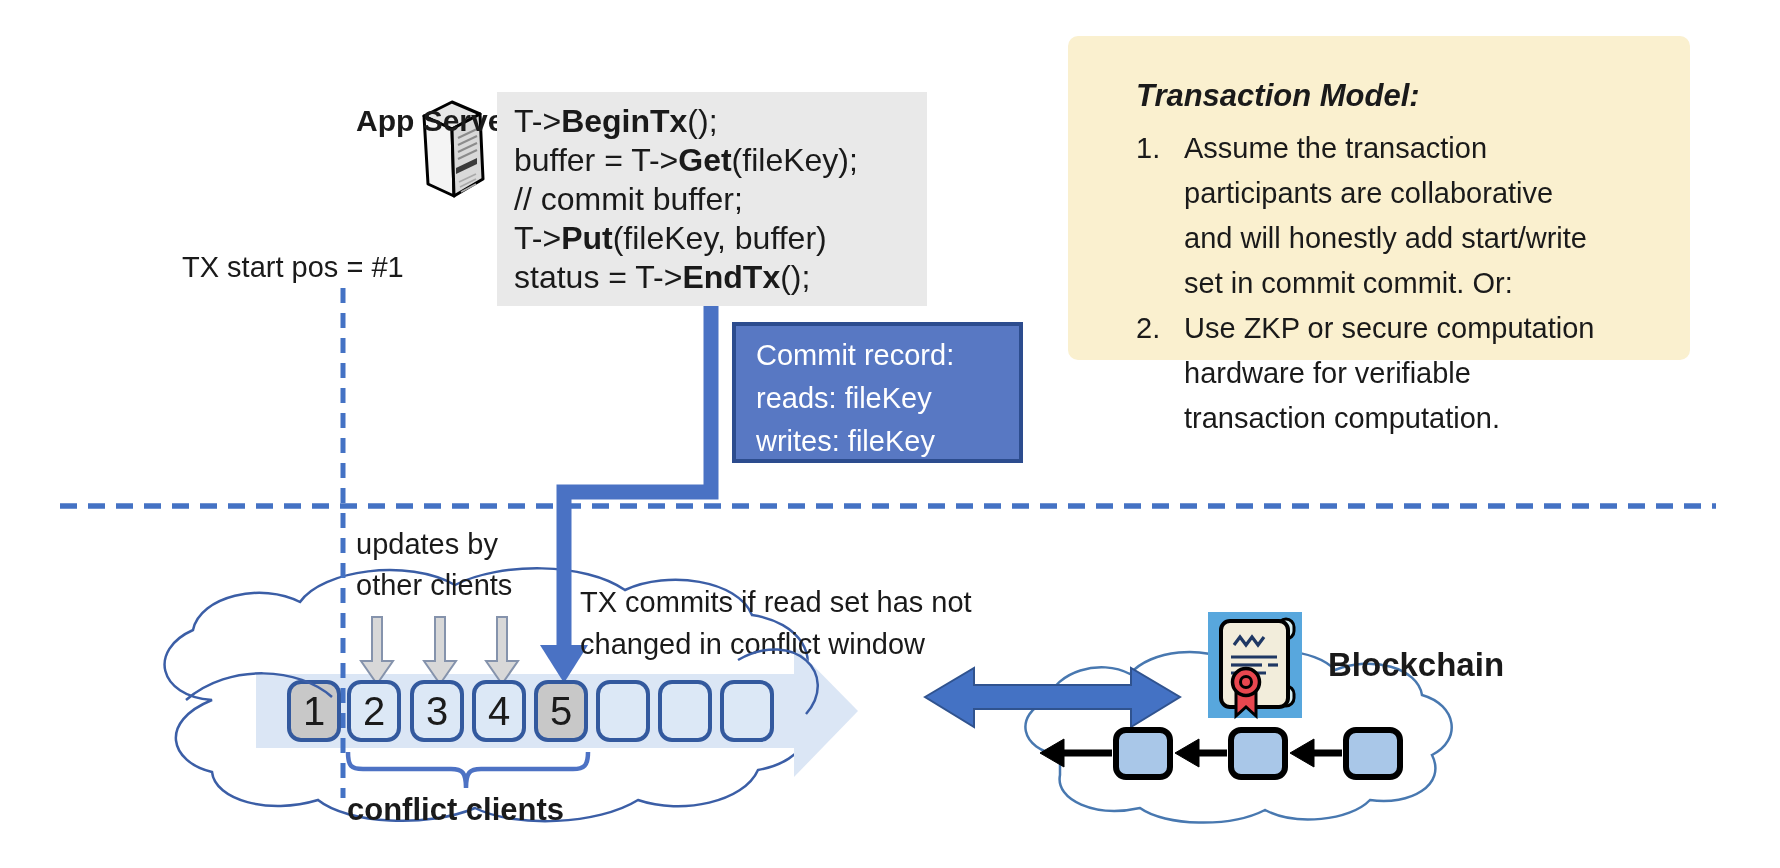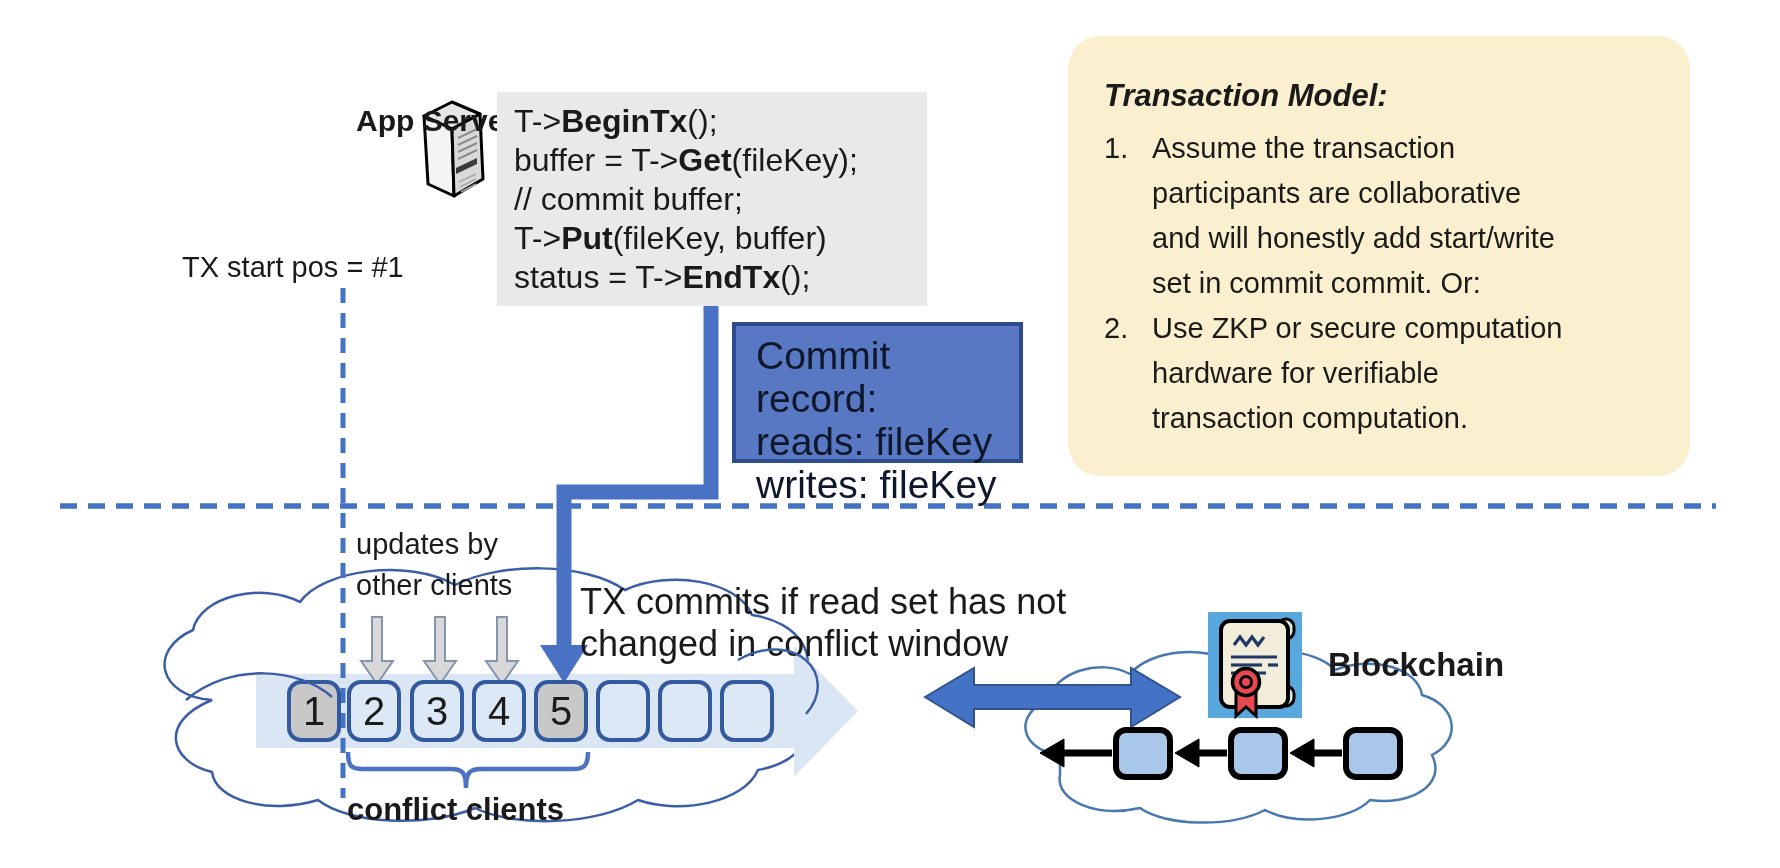--- a/index.html
+++ b/index.html
@@ -14,29 +14,29 @@
           font-family:"Liberation Sans","DejaVu Sans",sans-serif;color:#1a1a1a;}
   svg.layer{position:absolute;left:0;top:0;}
   .abs{position:absolute;}
   .title{font-weight:bold;font-size:30px;margin-top:48px;}
   .code-box{left:497px;top:92px;width:430px;height:214px;background:var(--code-bg);
             padding:10px 0 0 17px;box-sizing:border-box;}
   .code-line{font-size:32px;line-height:39px;white-space:nowrap;}
   .code-line .b{font-weight:bold;}
   .tx-start{left:182px;top:251px;font-size:29px;}
   .commit-box{left:732px;top:322px;width:291px;height:141px;background:var(--commit-fill);
-              border:4px solid var(--commit-border);box-sizing:border-box;color:#0f172a;
-              padding:8px 0 0 20px;font-size:39px;line-height:43px;}
-  .note-box{left:1068px;top:36px;width:622px;height:440px;background:var(--note-bg);
-            border-radius:32px;box-sizing:border-box;padding:42px 30px 0 36px;}
+              border:4px solid var(--commit-border);box-sizing:border-box;color:#ffffff;
+              padding:8px 0 0 20px;font-size:29px;line-height:43px;}
+  .note-box{left:1068px;top:36px;width:622px;height:324px;background:var(--note-bg);
+            border-radius:10px;box-sizing:border-box;padding:42px 30px 0 68px;}
   .note-title{font-weight:bold;font-style:italic;font-size:31px;margin-bottom:12px;}
   .tm-item{display:grid;grid-template-columns:48px 1fr;font-size:29px;line-height:45px;}
   .tm-num{}
   .updates{left:356px;top:524px;font-size:29px;line-height:41px;}
-  .tx-commits{left:580px;top:581px;font-size:36px;line-height:42px;}
+  .tx-commits{left:580px;top:581px;font-size:29px;line-height:42px;}
   .conflict{left:347px;top:792px;font-size:31px;font-weight:bold;}
   .chain-label{left:1328px;top:646px;font-size:33px;font-weight:bold;}
   .tblock{position:absolute;top:680px;width:54px;height:62px;box-sizing:border-box;
           border:4px solid var(--block-border);border-radius:14px;background:var(--block-fill);
           font-size:40px;line-height:54px;text-align:center;color:#1b1b1b;}
   .tblock.gray{background:var(--block-gray);}
   .cblock{position:absolute;top:727px;width:60px;height:53px;box-sizing:border-box;
           border:6px solid #000;border-radius:13px;background:var(--chain-fill);}
 </style>
 </head>

